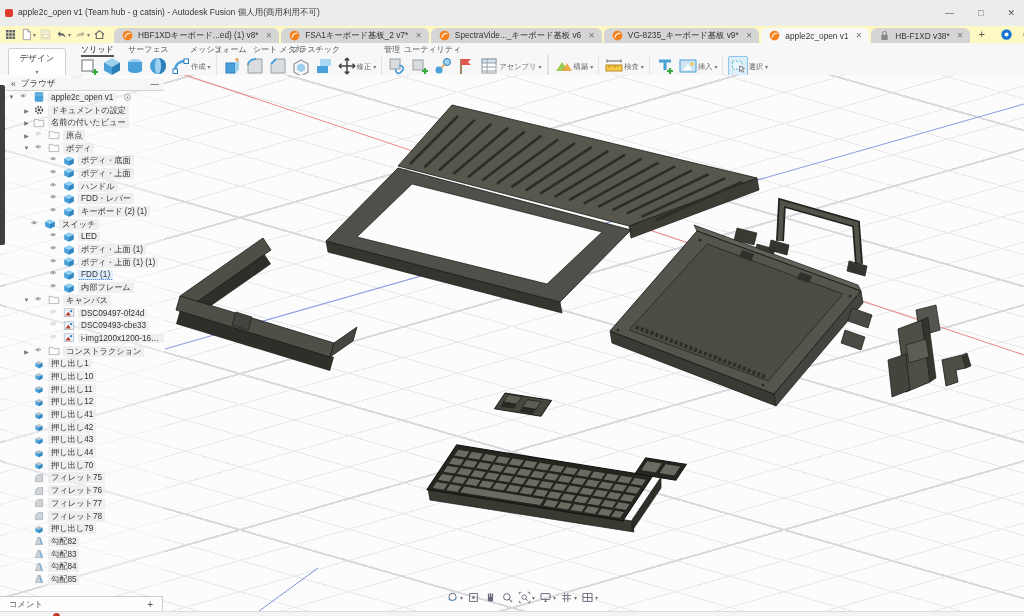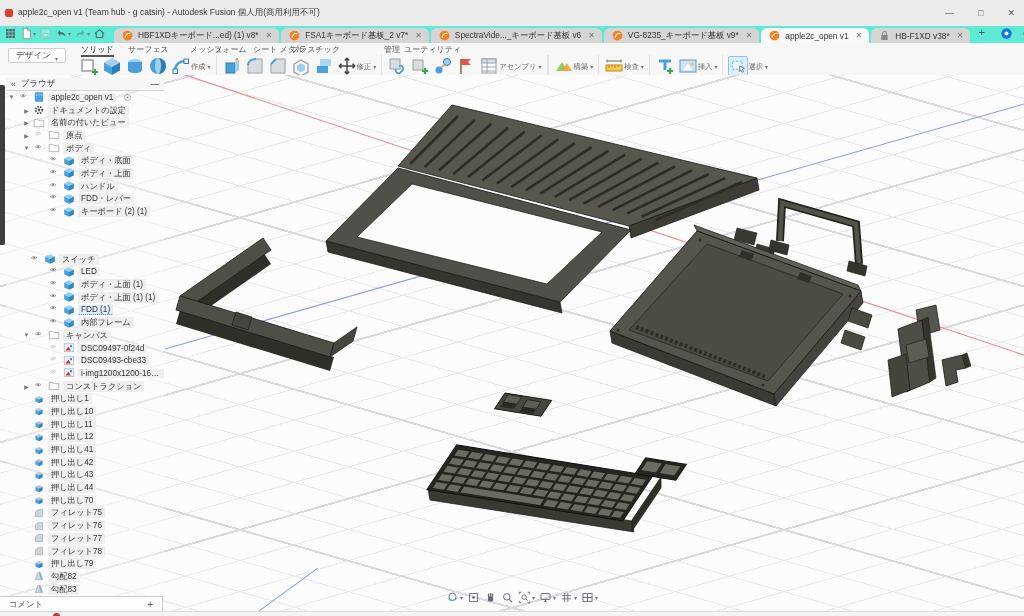--- a/index.html
+++ b/index.html
@@ -5,35 +5,35 @@
   html,body{margin:0;padding:0;width:1024px;height:616px;overflow:hidden;
     font-family:"Liberation Sans","DejaVu Sans",sans-serif;background:#fcfcfd;position:relative;}
   *{box-sizing:border-box;user-select:none;}
   svg{display:block}
   
   .titlebar{height:26px;background:#ececec;display:flex;align-items:center;font-size:8.5px;color:#333;padding:11px 5px;}
   .appicon{width:8px;height:8px;background:#e03c31;border-radius:2px;margin-right:5px;flex:none;}
   .winctrl{margin-left:auto;display:flex;gap:24px;font-size:9px;color:#555;padding-right:4px;align-items:center;}
   .winctrl span{cursor:default;line-height:13px;}
   
-  .tabbar{height:17px;background:#5eead4;display:flex;padding-left:4px;}
+  .tabbar{height:17px;background:#fef9c3;display:flex;align-items:flex-end;padding-left:4px;}
   .qat{display:flex;align-items:center;gap:3px;padding:0 8px 2px 0;}
   .ic13{width:13px;height:13px;flex:none;}
   .dis{opacity:.45;}
   .caret-s{font-size:6px;color:#777;line-height:6px;}
   .tab{display:flex;align-items:center;gap:4px;height:15px;padding:0 7px;background:#d5d5d5;
        border-radius:6px 6px 0 0;margin-right:2px;font-size:8.3px;color:#333;white-space:nowrap;}
   .tab.active{background:#f8f8f8;}
   .tab .x{color:#777;font-size:8px;margin-left:3px;}
   .newtab{font-size:11px;color:#555;padding:0 6px 3px;}
   .tabright{margin-left:auto;display:flex;align-items:center;gap:9px;padding:0 9px 2px;}
   
   .ribbon{height:45px;background:#f7f7f7;border-bottom:1px solid #d8d8d8;display:flex;position:relative;}
-  .design-btn{margin:5px 8px 24px;width:58px;border:1px solid #cfcfcf;background:#fff;border-radius:2px;
-      font-size:8.5px;color:#444;display:flex;align-items:flex-end;justify-content:center;gap:4px;}
+  .design-btn{margin:5px 8px 8px;width:58px;border:1px solid #cfcfcf;background:#fff;border-radius:2px;
+      font-size:8.5px;color:#444;display:flex;align-items:center;justify-content:center;gap:4px;flex-direction:column;}
   .design-btn .caret-s{font-size:6px;}
   .ribbon-main{flex:1;position:relative;}
   .envtabs{position:relative;height:12px;}
   .envtab{position:absolute;top:1px;font-size:8px;color:#555;white-space:nowrap;}
   .envtab.active{color:#111;border-bottom:2px solid #555;padding-bottom:0;}
   .groups{display:flex;align-items:flex-start;height:32px;}
   .group{display:flex;flex-direction:row;align-items:center;padding:0 5px;}
   .gicons{display:flex;gap:3px;align-items:center;height:21px;}
   .glabel{font-size:7.3px;color:#666;margin-top:2px;display:flex;gap:2px;align-items:center;}
   .gsep{width:1px;height:30px;background:#e2e2e2;margin-top:0;}
@@ -790,21 +790,21 @@
           </span>
           <span class="ti">
             <svg width="100%" height="100%" viewBox="0 0 20 20">
               <polygon points="10,2 18,6 10,10 2,6" fill="#8fd0f2"></polygon>
               <polygon points="2,6 10,10 10,18 2,14" fill="#4aa0d8"></polygon>
               <polygon points="18,6 10,10 10,18 18,14" fill="#2f86c0"></polygon>
             </svg>
           </span>
           <span class="pill">キーボード (2) (1)</span>
         </div>
-        <div class="brow" style="padding-left: 13px; margin-top: 35px;">
+        <div class="brow" style="padding-left: 13px;">
           <span class="caret"></span>
           <span class="ei">
             <svg width="100%" height="100%" viewBox="0 0 20 20">
               <path d="M2 6c2.7-3.4 9.3-3.4 12 0-2.7 3.4-9.3 3.4-12 0z" fill="none" stroke="#555" stroke-width="1.1"></path>
               <circle cx="8" cy="6" r="1.8" fill="#555"></circle>
             </svg>
           </span>
           <span class="ti">
             <svg width="100%" height="100%" viewBox="0 0 20 20">
               <polygon points="10,2 18,6 10,10 2,6" fill="#8fd0f2"></polygon>

